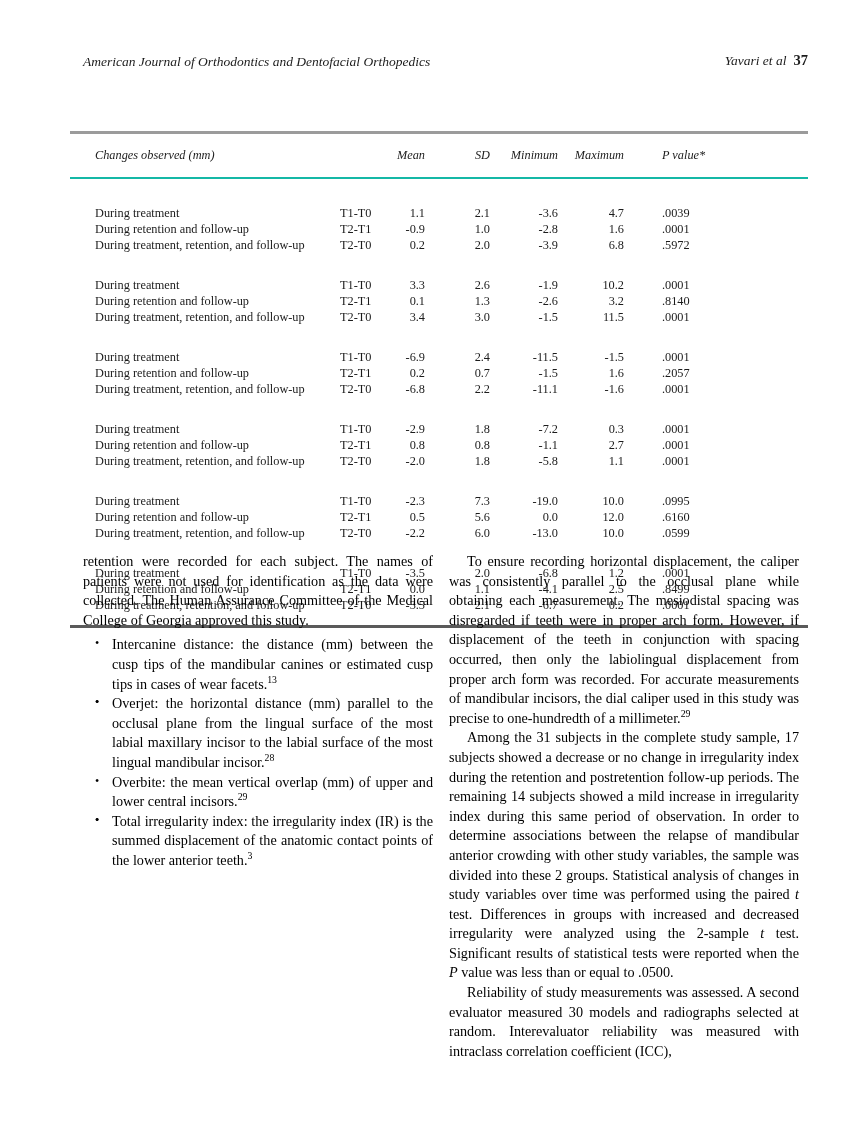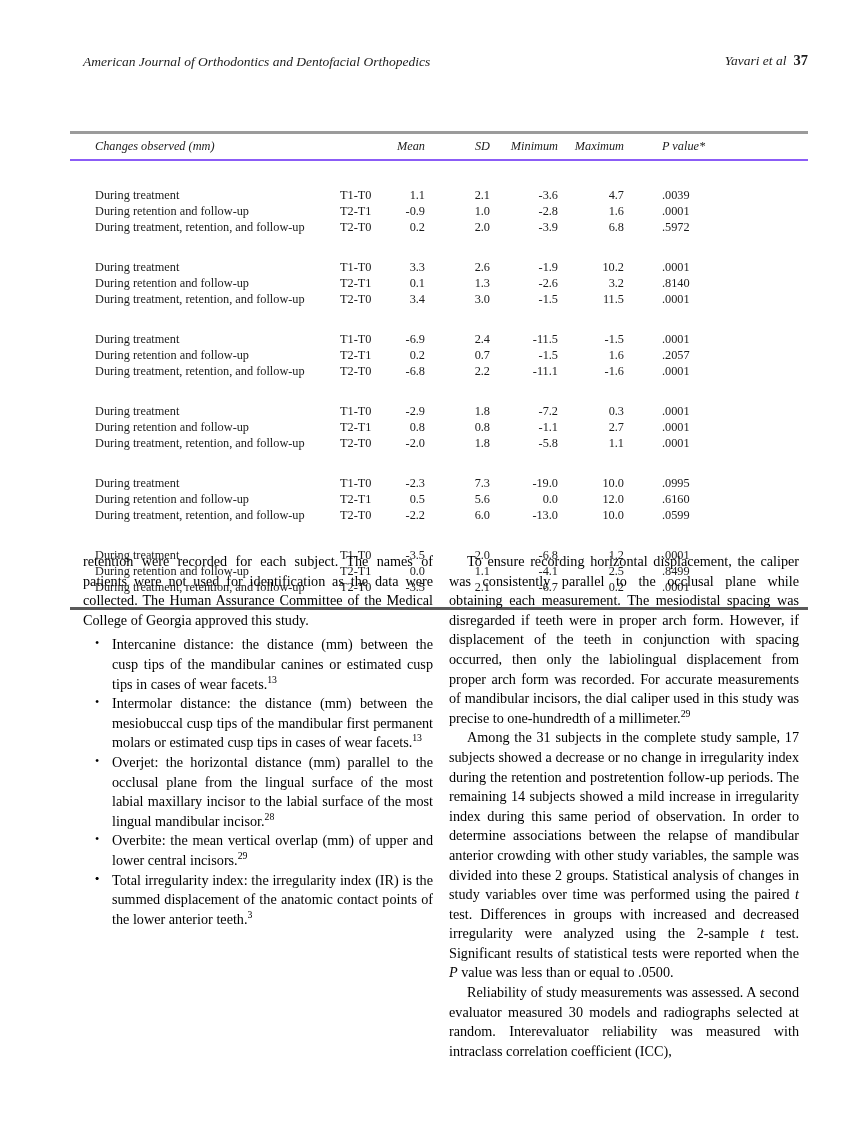--- a/index.html
+++ b/index.html
@@ -13,21 +13,21 @@
   .header-left div{font-style:italic;}
   .header-right{font-style:italic;white-space:nowrap;}
   .page-num{font-style:normal;font-weight:bold;font-size:14.5px;margin-left:7px;}
 
   
   .table-wrap{position:absolute;top:131px;left:70px;width:738px;}
   table{width:100%;border-collapse:collapse;table-layout:fixed;
         border-top:3px solid #9b9b9b;border-bottom:3px solid #5a5a5a;
         font-size:12.3px;color:#1b1b1b;}
   thead th{font-style:italic;font-weight:normal;text-align:right;
-           border-bottom:2px solid #8b5cf6;padding:5px 0;}
+           border-bottom:2px solid #14b8a6;padding:14px 0;}
   th.c0,td.c0{text-align:left;padding-left:25px;}
   th.c1,td.c1{text-align:left;}
   td{padding:0;height:16px;line-height:16px;white-space:nowrap;}
   .c2,.c3,.c4,.c5{text-align:right;}
   th.c6,td.c6{text-align:left;padding-left:38px;}
   tbody tr:first-child td{padding-top:26px;}
   tbody tr.group-start td{padding-top:24px;}
   tbody tr:last-child td{padding-bottom:12px;}
 
   
@@ -243,21 +243,21 @@
           </tr>
         </tbody>
     </table>
   </div>
 
   <div class="columns">
     <div class="col">
       <p class="noindent">retention were recorded for each subject. The names of patients were not used for identification as the data were collected. The Human Assurance Committee of the Medical College of Georgia approved this study.</p>
       <ul class="bullets">
           <li><span class="bullet">•</span><span>Intercanine distance: the distance (mm) between the cusp tips of the mandibular canines or estimated cusp tips in cases of wear facets.<sup>13</sup></span></li>
-          <li><span class="bullet">•</span><span>Intermolar distance: the distance (mm) between the mesiobuccal cusp tips of the mandibular first permanent molars or estimated cusp tips in cases of wear facets.<sup>13</sup></span></li>
+          <li><span class="bullet">•</span></li>
           <li><span class="bullet">•</span><span>Overjet: the horizontal distance (mm) parallel to the occlusal plane from the lingual surface of the most labial maxillary incisor to the labial surface of the most lingual mandibular incisor.<sup>28</sup></span></li>
           <li><span class="bullet">•</span><span>Overbite: the mean vertical overlap (mm) of upper and lower central incisors.<sup>29</sup></span></li>
           <li><span class="bullet">•</span></li>
           <li><span class="bullet">•</span><span>Total irregularity index: the irregularity index (IR) is the summed displacement of the anatomic contact points of the lower anterior teeth.<sup>3</sup></span></li>
         </ul>
     </div>
     <div class="col">
         <p>To ensure recording horizontal displacement, the caliper was consistently parallel to the occlusal plane while obtaining each measurement. The mesiodistal spacing was disregarded if teeth were in proper arch form. However, if displacement of the teeth in conjunction with spacing occurred, then only the labiolingual displacement from proper arch form was recorded. For accurate measurements of mandibular incisors, the dial caliper used in this study was precise to one-hundredth of a millimeter.<sup>29</sup></p>
         <p>Among the 31 subjects in the complete study sample, 17 subjects showed a decrease or no change in irregularity index during the retention and postretention follow-up periods. The remaining 14 subjects showed a mild increase in irregularity index during this same period of observation. In order to determine associations between the relapse of mandibular anterior crowding with other study variables, the sample was divided into these 2 groups. Statistical analysis of changes in study variables over time was performed using the paired <i>t</i> test. Differences in groups with increased and decreased irregularity were analyzed using the 2-sample <i>t</i> test. Significant results of statistical tests were reported when the <i>P</i> value was less than or equal to .0500.</p>
         <p>Reliability of study measurements was assessed. A second evaluator measured 30 models and radiographs selected at random. Interevaluator reliability was measured with intraclass correlation coefficient (ICC),</p>

